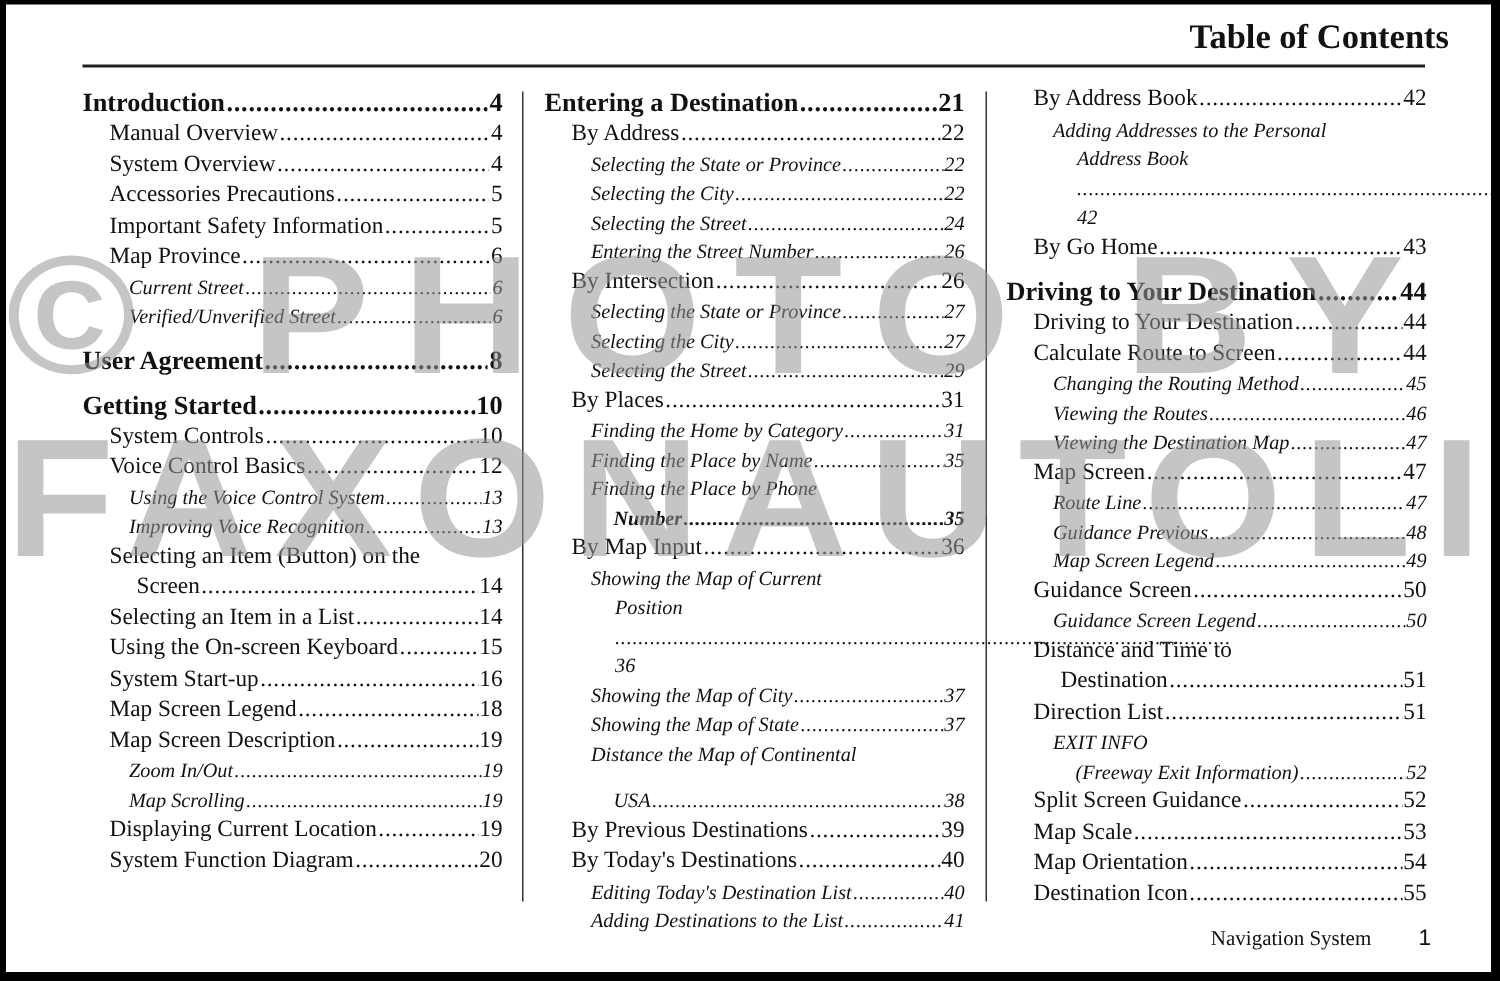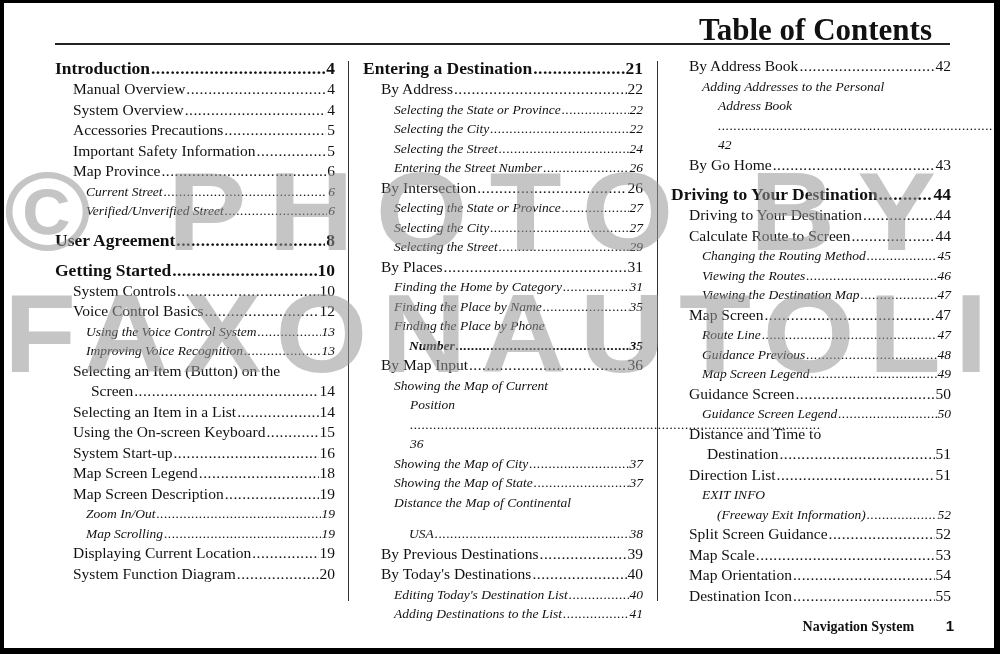--- a/index.html
+++ b/index.html
@@ -7,22 +7,22 @@
     width:1000px; height:654px; overflow:hidden; position:relative;
     background:#000;
     font-family:"Liberation Serif", "DejaVu Serif", serif;
     color:#111;
   }
   .page {
     position:absolute; left:4px; top:3px; width:990px; height:645px;
     background:#fff; overflow:hidden;
   }
   .title {
-    position:absolute; right:62px; top:9px;
-    font-size:31px; font-weight:bold; letter-spacing:0;text-align:right;
+    position:absolute; right:28px; top:9px;
+    font-size:23px; font-weight:bold; letter-spacing:0;text-align:right;
   }
   .rule {
     position:absolute; left:51px; right:44px; top:40px; height:2px; background:#222;
   }
   .col {
     position:absolute; top:53px; width:280px;
   }
   .col1 { left:51px; }
   .col2 { left:359px; }
   .col3 { left:667px; }
@@ -41,21 +41,21 @@
     letter-spacing:0.5px;
   }
   .entry .p { flex:0 0 auto; }
   .h1 { font-weight:bold; font-size:17.5px; line-height:21px; margin-top:9px; }
   .h1:first-child { margin-top:2px; }
   .h2 { font-size:15.5px; line-height:20.5px; padding-left:18px; }
   .h3 { font-style:italic; font-size:13.5px; line-height:19.5px; padding-left:31px; }
   .cont2 { padding-left:36px; }
   .cont3 { padding-left:46px; }
   .footer {
-    position:absolute; right:40px; top:614px; font-weight:bold; font-size:14px;margin-left:44px;
+    position:absolute; right:40px; top:614px; font-weight:normal; font-size:14px;margin-left:44px;
   }
   .footer .pg { margin-left:28px; font-family:"Liberation Sans", sans-serif; font-size:15px; }
   .wm {
     position:absolute; left:0; top:0; width:990px; height:645px; pointer-events:none;
     font-family:"Liberation Sans", sans-serif; font-weight:bold; color:rgba(150,150,150,0.55);
     text-align:left;
   }
   .wm .l1 { position:absolute; top:140px; left:0; right:0; font-size:118px; letter-spacing:22px; transform:scaleY(0.95); }
   .wm .l2 { position:absolute; top:262px; left:0; right:0; font-size:118px; letter-spacing:14px; transform:scaleY(0.95); }
 </style>

